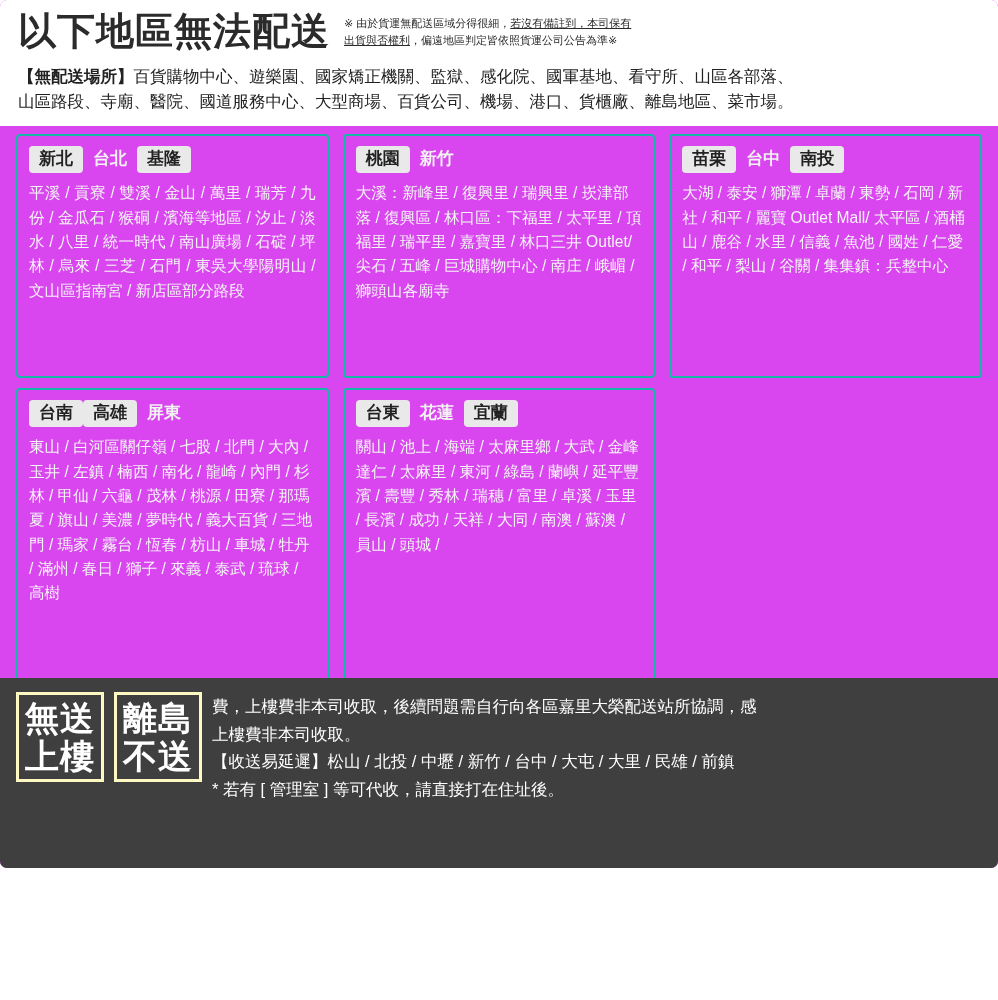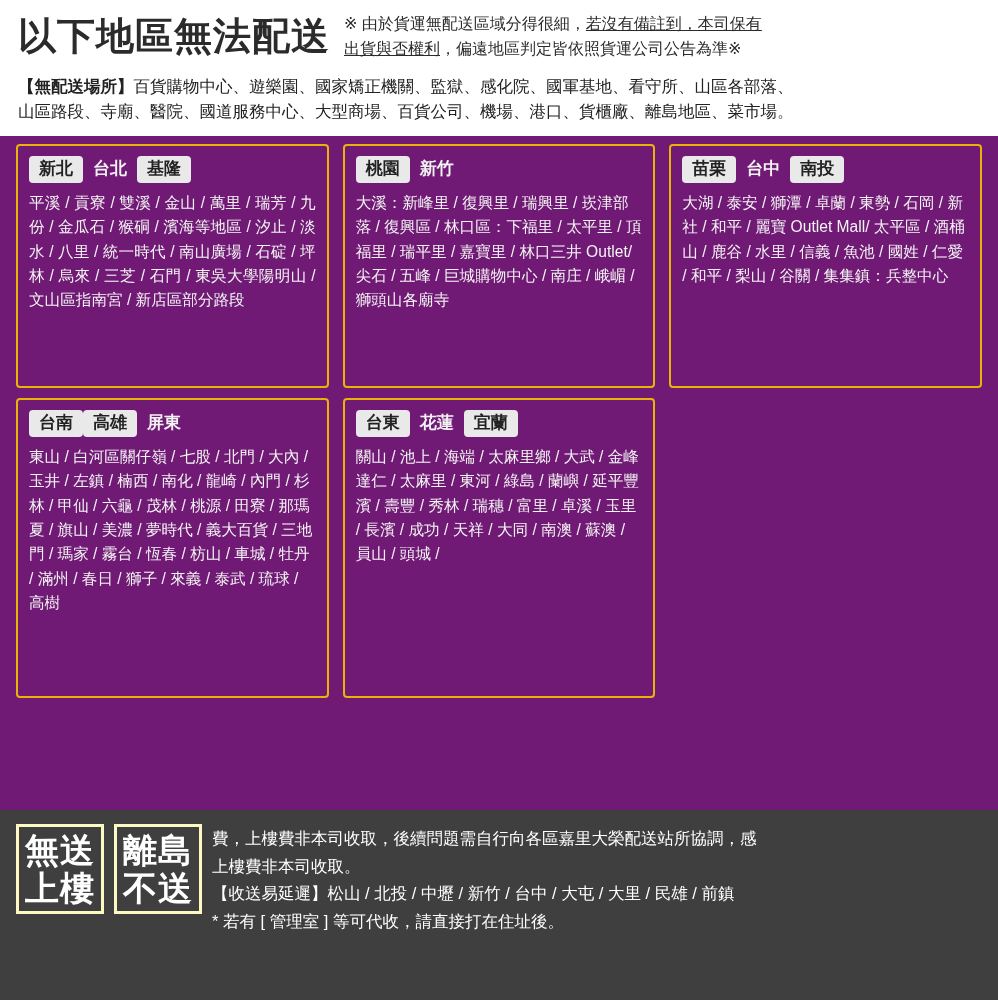--- a/index.html
+++ b/index.html
@@ -4,43 +4,44 @@
 <style>
   * { box-sizing: border-box; }
   html, body {
     margin: 0; padding: 0;
     width: 998px; height: 1000px;
     background: #ffffff;
     font-family: "Liberation Sans", "DejaVu Sans", sans-serif;
   }
   #page {
     position: relative;
-    width: 998px; height: 1000px;
-    background: #701a75;
+    width: 998px; height: 868px;
+    background: #d946ef;
     overflow: hidden;
+    border-radius: 7px;
   }
 
   
   .header {
     background: #ffffff;
     padding: 12px 18px 10px 18px;
     display: flex;
     align-items: center;
     gap: 14px;
   }
   .header-title {
     font-size: 38px;
     font-weight: bold;
     color: #2b2b2b;
     letter-spacing: 1px;
     white-space: nowrap;
     line-height: 1.05;
   }
   .header-note {
-    font-size: 16px;
+    font-size: 11px;
     color: #2b2b2b;
     line-height: 1.55;
     flex: 1;
   }
   .header-note .u { text-decoration: underline; }
 
   
   .notice {
     background: #ffffff;
     padding: 2px 18px 12px 18px;
@@ -51,21 +52,21 @@
   .notice b { font-weight: bold; }
 
   
   .grid {
     padding: 8px 16px 12px 16px;
     display: grid;
     grid-template-columns: repeat(3, 1fr);
     gap: 10px 14px;
   }
   .card {
-    border: 2px solid #eab308;
+    border: 2px solid #14b8a6;
     border-radius: 4px;
     padding: 10px 11px 12px 11px;
     background: transparent;
     min-height: 244px;
   }
   .card.tall { min-height: 300px; }
   .tabs {
     display: flex;
     gap: 0;
     margin-bottom: 8px;

